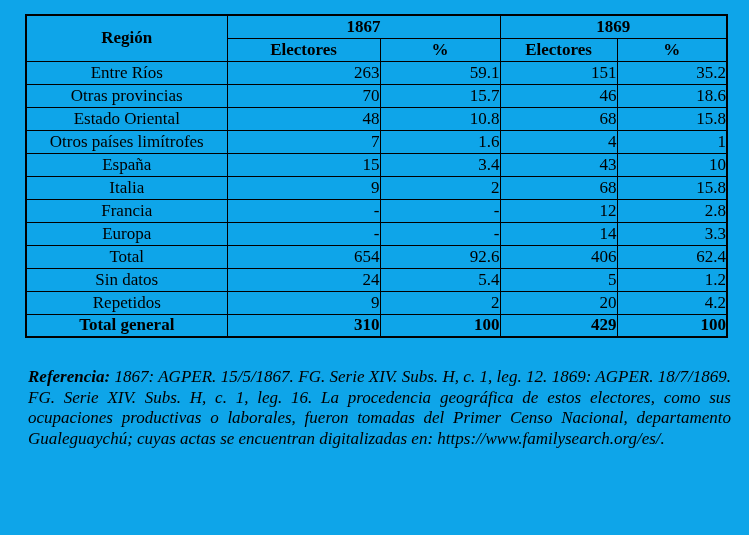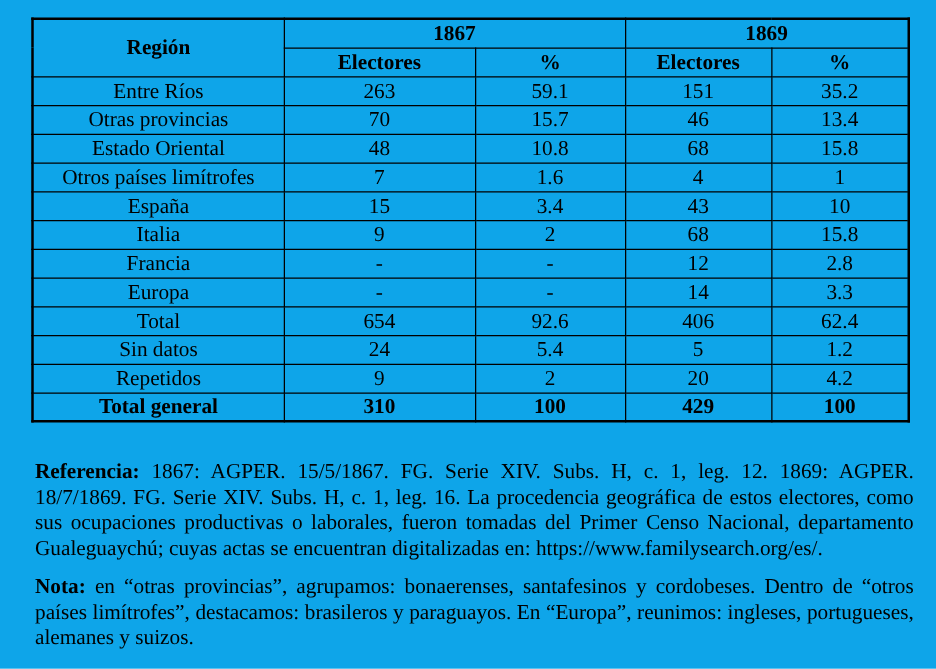--- a/index.html
+++ b/index.html
@@ -42,31 +42,32 @@
   }
   th.region-head {
     vertical-align: bottom;
     padding-bottom: 3px;
   }
   td.region {
     text-align: center;
     padding-left: 6px;
   }
   td.val {
-    text-align: center;
+    text-align: right;
   }
   tr.total-row td {
     font-weight: 700;
     margin-top: 36px;
   }
   .para {
     font-size: 17px;
     line-height: 20.5px;
     text-align: justify;
     margin: 0 18px 0 28px;
+    font-style: italic;
   }
   .para b { font-weight: 700; }
   .ref-para { margin-top: 29px; }
   .note-para { margin-top: 10px; }
 </style>
 </head>
 <body>
 
 <div class="page">
 
@@ -97,21 +98,21 @@
         <td class="val">263</td>
         <td class="val">59.1</td>
         <td class="val">151</td>
         <td class="val">35.2</td>
       </tr>
       <tr>
         <td class="region">Otras provincias</td>
         <td class="val">70</td>
         <td class="val">15.7</td>
         <td class="val">46</td>
-        <td class="val">13.4</td>
+        <td class="val">18.6</td>
       </tr>
       <tr>
         <td class="region">Estado Oriental</td>
         <td class="val">48</td>
         <td class="val">10.8</td>
         <td class="val">68</td>
         <td class="val">15.8</td>
       </tr>
       <tr>
         <td class="region">Otros países limítrofes</td>
@@ -174,15 +175,14 @@
         <td class="val">310</td>
         <td class="val">100</td>
         <td class="val">429</td>
         <td class="val">100</td>
       </tr>
     </tbody>
   </table>
 
   <p class="para ref-para"><b>Referencia:</b><span> 1867: AGPER. 15/5/1867. FG. Serie XIV. Subs. H, c. 1, leg. 12. 1869: AGPER. 18/7/1869. FG. Serie XIV. Subs. H, c. 1, leg. 16. La procedencia geográfica de estos electores, como sus ocupaciones productivas o laborales, fueron tomadas del Primer Censo Nacional, departamento Gualeguaychú; cuyas actas se encuentran digitalizadas en: https://www.familysearch.org/es/.</span></p>
 
-  <p class="para note-para"><b>Nota:</b><span> en “otras provincias”, agrupamos: bonaerenses, santafesinos y cordobeses. Dentro de “otros países limítrofes”, destacamos: brasileros y paraguayos. En “Europa”, reunimos: ingleses, portugueses, alemanes y suizos.</span></p>
 
 </div>
 
 </body></html>

